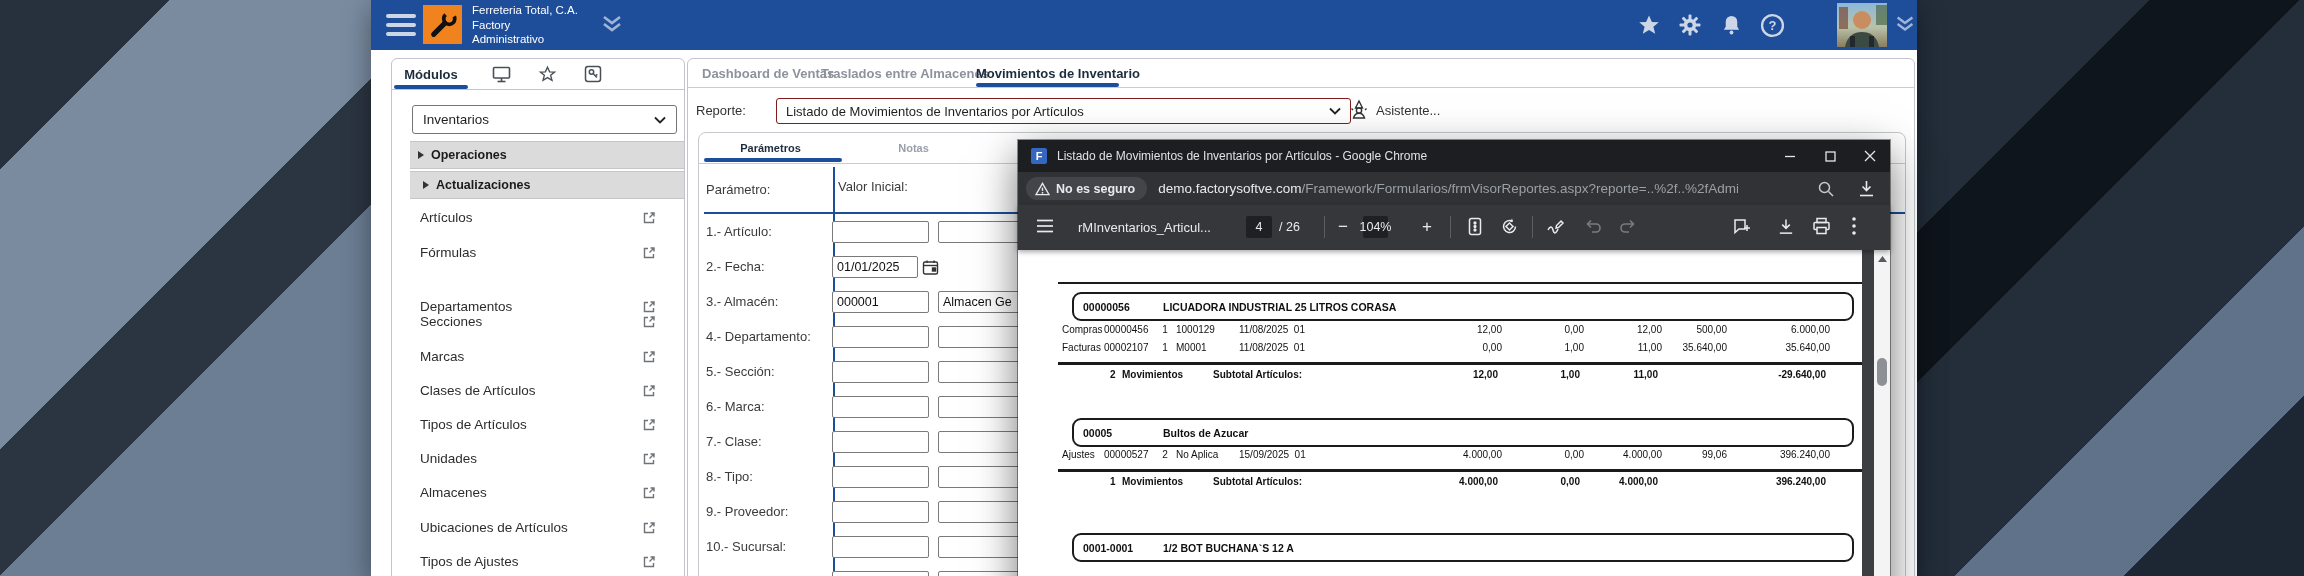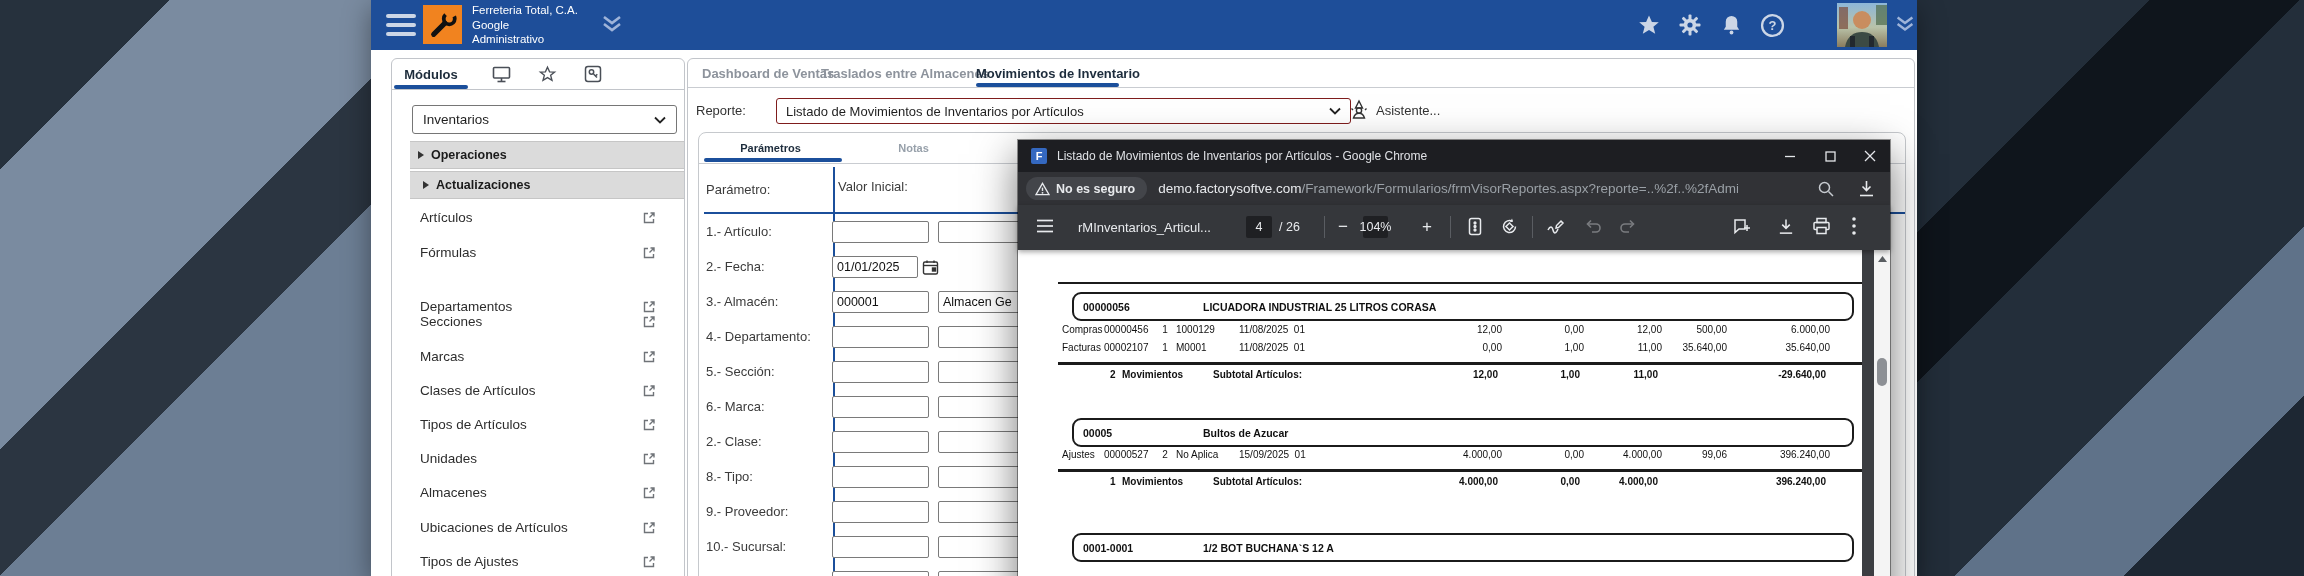--- a/index.html
+++ b/index.html
@@ -99,21 +99,21 @@
   .dim{opacity:.38;}
   .pdfcontent{position:absolute;left:0;top:110px;right:0;bottom:0;background:#fff;overflow:hidden;}
   .pg-gap{position:absolute;left:844px;top:0;width:12px;bottom:0;background:#3c3e42;}
   .vscroll{position:absolute;left:856px;top:0;width:16px;bottom:0;background:#f4f4f4;}
   .vthumb{position:absolute;left:3px;top:108px;width:10px;height:28px;border-radius:5px;background:#8d9095;cursor:pointer;}
   .varrow{position:absolute;left:0;top:2px;width:16px;height:14px;display:flex;align-items:center;justify-content:center;cursor:pointer;}
 
   .pdf-page{position:absolute;left:40px;top:0;width:804px;bottom:0;color:#101010;}
   .pline{position:absolute;left:0;width:804px;height:1.5px;background:#1b1b1b;}
   .pline.thick{height:2.5px;}
-  .pbox{position:absolute;left:14px;width:778px;height:25px;border:2px solid #1b1b1b;border-radius:9px;display:flex;align-items:center;gap:40px;}
+  .pbox{position:absolute;left:14px;width:778px;height:25px;border:2px solid #1b1b1b;border-radius:9px;display:flex;align-items:center;}
   .pbox .code{font-size:10.5px;font-weight:bold;margin-left:9px;width:64px;}
   .pbox .pname{font-size:10.5px;font-weight:bold;margin-left:16px;}
   .prow{position:absolute;left:0;width:772px;display:grid;padding-left:4px;
     grid-template-columns:42px 50px 22px 63px 100px 163px 82px 78px 65px 103px;
     font-size:10px;color:#111;}
   .prow span{white-space:pre;}
   .prow .ctr{text-align:center;}
   .prow .num{text-align:right;}
   .psub{position:absolute;left:0;width:772px;height:15px;font-size:10px;font-weight:bold;}
   .psub span{position:absolute;top:0;white-space:pre;}
@@ -131,21 +131,21 @@
           <i></i>
         </div>
       <div class="logo">
         <svg width="30" height="30" viewBox="0 0 24 24">
           <circle cx="17" cy="7" r="4.4" fill="none" stroke="#111" stroke-width="3" stroke-dasharray="17 8"></circle>
           <line x1="4.5" y1="19.5" x2="13.5" y2="10.5" stroke="#111" stroke-width="4" stroke-linecap="round"></line>
         </svg>
       </div>
       <div class="app-title">
         <div>Ferreteria Total, C.A.</div>
-        <div>Google</div>
+        <div>Factory</div>
         <div>Administrativo</div>
       </div>
       <div class="hdr-chev">
         <svg width="26" height="22" viewBox="0 0 26 22" fill="none" stroke="#9fb4d9" stroke-width="2.6">
           <polyline points="5,4 13,10 21,4"></polyline>
             <polyline points="5,11 13,17 21,11"></polyline>
         </svg>
       </div>
       <div class="hdr-icons">
         <div class="hicon">
@@ -400,21 +400,21 @@
         <input class="f-input f-in2" style="top: 193px;" value="">
 
         <span class="f-label" style="top:231px;">5.- Sección:</span>
         <input class="f-input f-in1" style="top: 228px;" value="">
         <input class="f-input f-in2" style="top: 228px;" value="">
 
         <span class="f-label" style="top:266px;">6.- Marca:</span>
         <input class="f-input f-in1" style="top: 263px;" value="">
         <input class="f-input f-in2" style="top: 263px;" value="">
 
-        <span class="f-label" style="top:301px;">2.- Clase:</span>
+        <span class="f-label" style="top:301px;">7.- Clase:</span>
         <input class="f-input f-in1" style="top: 298px;" value="">
         <input class="f-input f-in2" style="top: 298px;" value="">
 
         <span class="f-label" style="top:336px;">8.- Tipo:</span>
         <input class="f-input f-in1" style="top: 333px;" value="">
         <input class="f-input f-in2" style="top: 333px;" value="">
 
         <span class="f-label" style="top:371px;">9.- Proveedor:</span>
         <input class="f-input f-in1" style="top: 368px;" value="">
         <input class="f-input f-in2" style="top: 368px;" value="">

